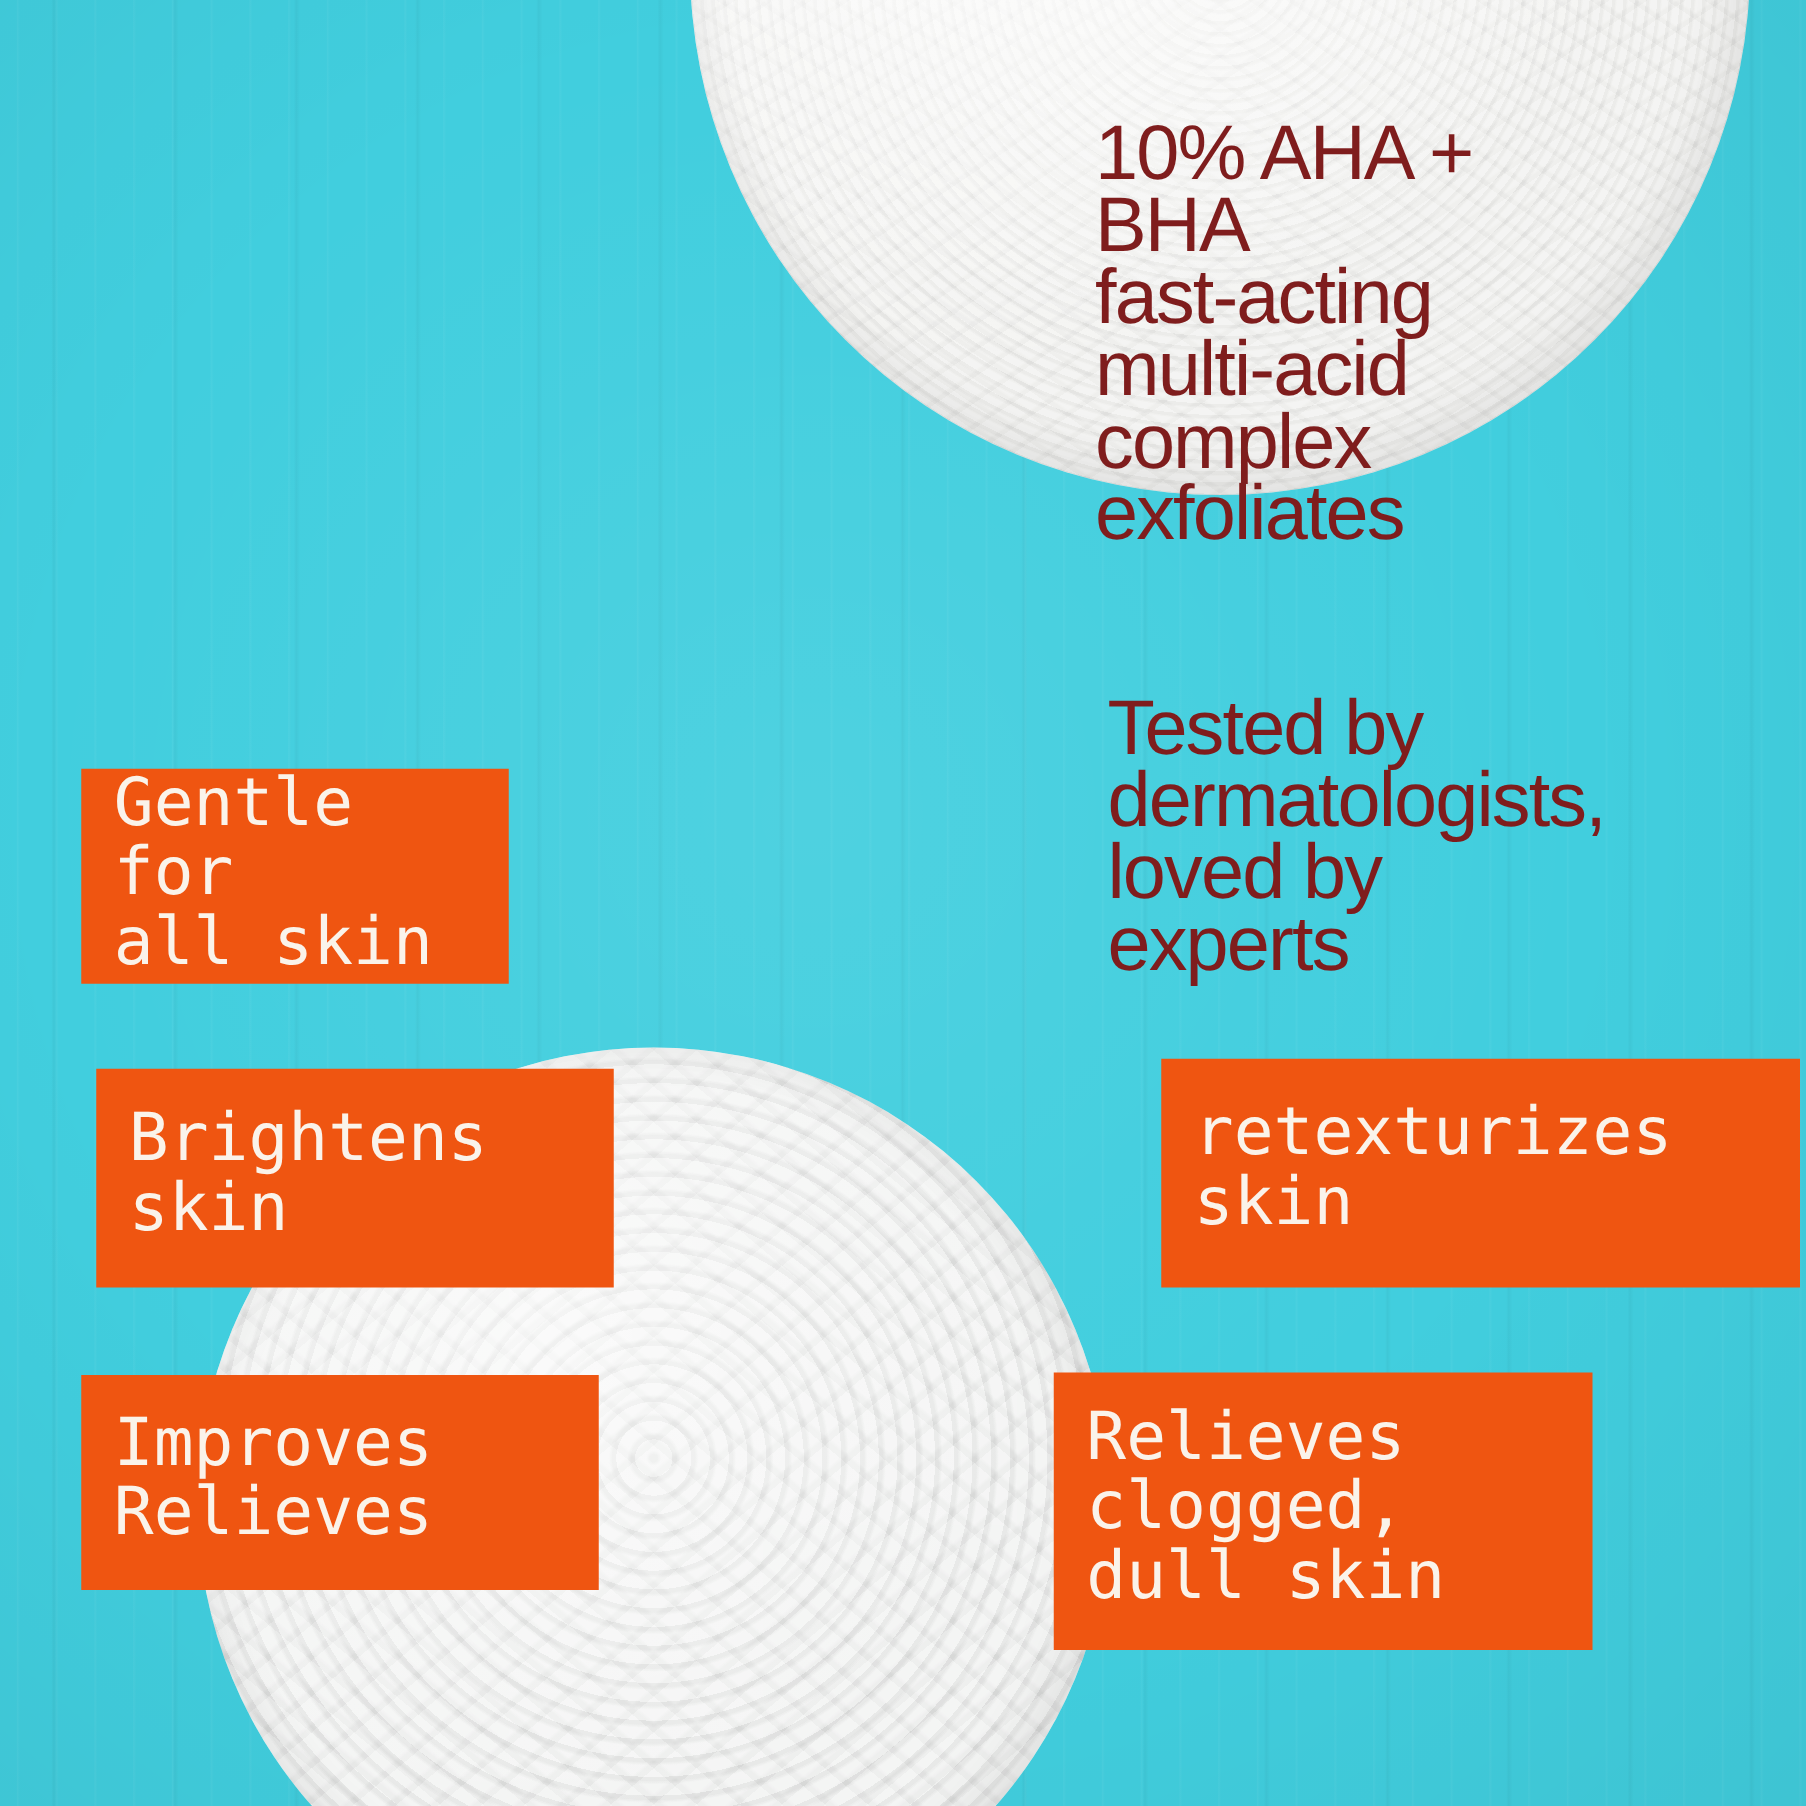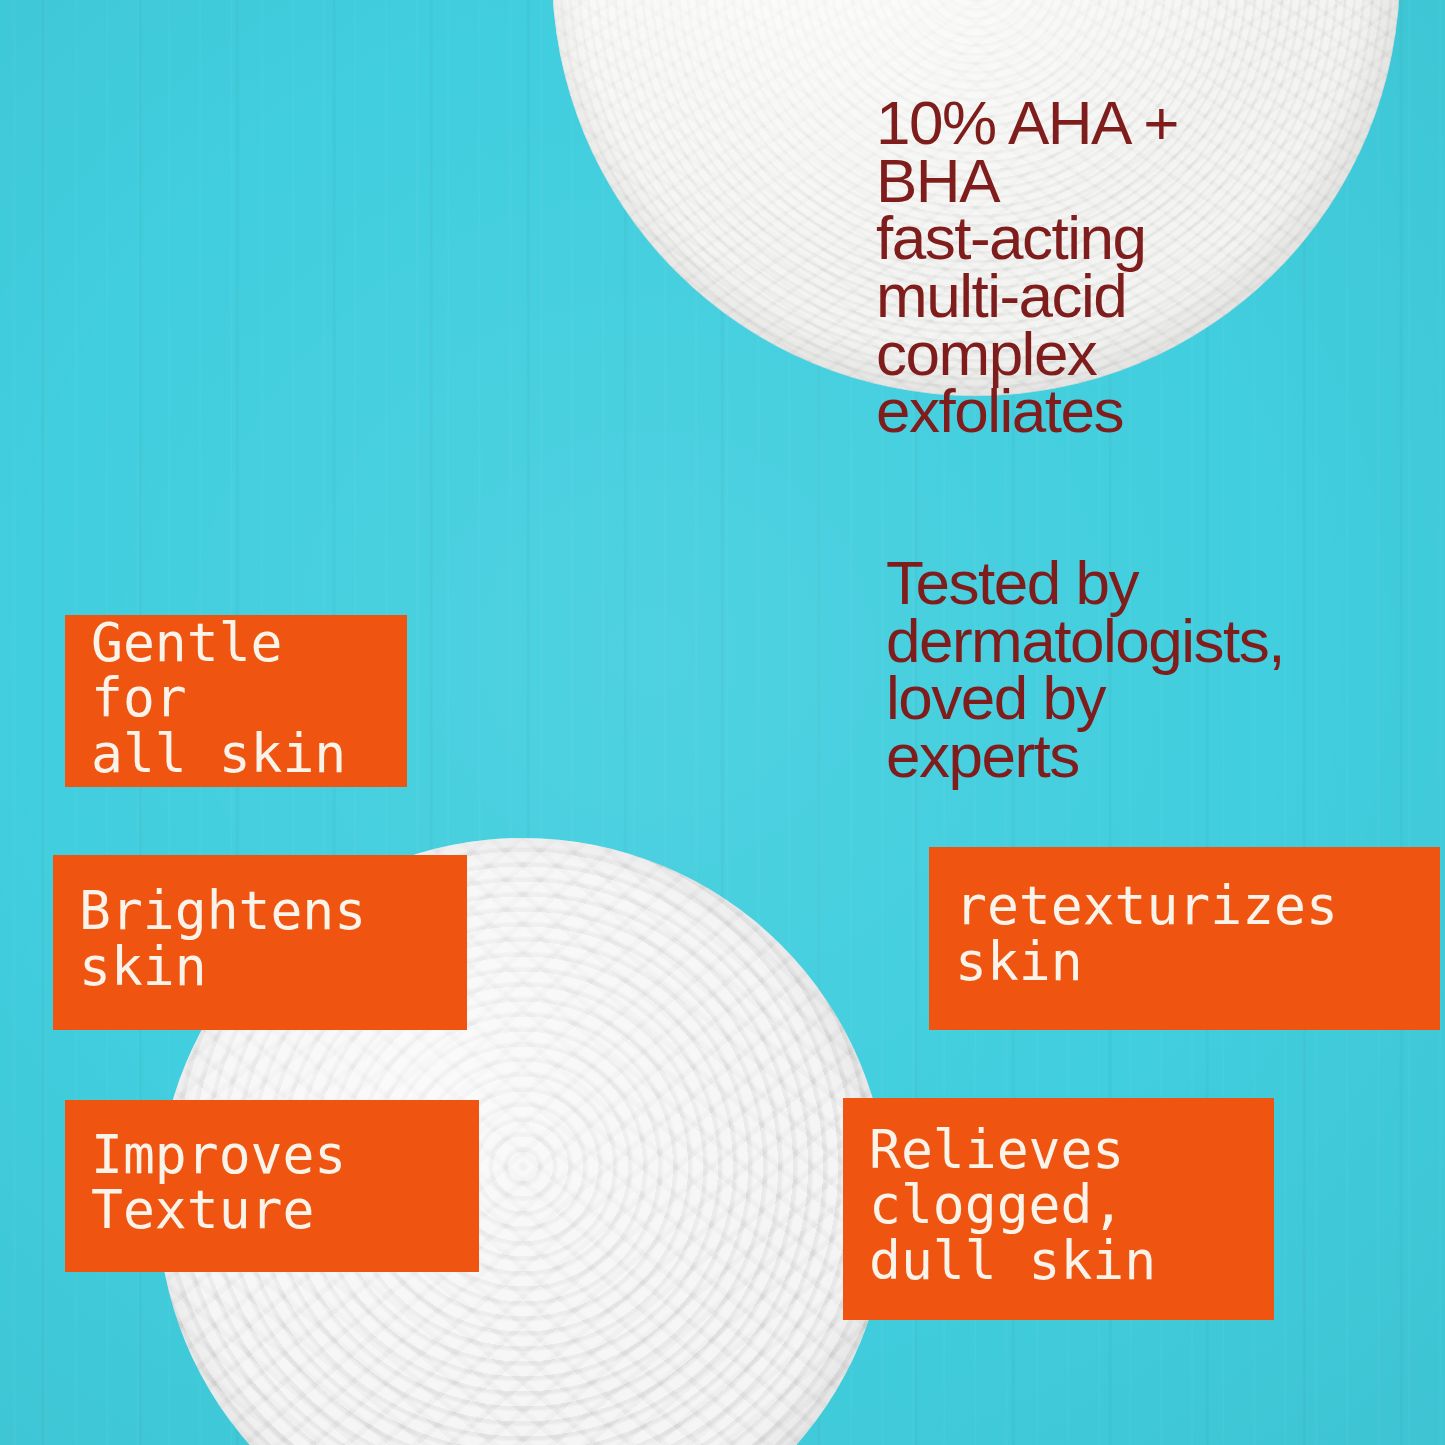--- a/index.html
+++ b/index.html
@@ -175,21 +175,21 @@
     line-height: 1.04;
     letter-spacing: 0px;
     white-space: pre-line;
     box-sizing: border-box;
     display: flex;
     align-items: center;
   }
   .badge .badge-text { display: block; width: 100%; }
 
   #badge-gentle      { left: 65px;  top: 615px;  width: 342px; height: 172px; padding: 0 0 6px 26px; }
-  #badge-brightens   { left: 53px;  top: 855px;  width: 414px; height: 175px; padding: 0 0 8px 26px; }
+  #badge-brightens   { left: 77px;  top: 855px;  width: 414px; height: 175px; padding: 0 0 8px 26px; }
   #badge-texture     { left: 65px;  top: 1100px; width: 414px; height: 172px; padding: 0 0 8px 26px; }
   #badge-retexturize { left: 885px; top: 847px;  width: 511px; height: 183px; padding: 0 0 10px 26px; margin-left: 44px; }
   #badge-relieves    { left: 843px; top: 1098px; width: 431px; height: 222px; padding: 0 0 8px 26px; }
 </style>
 </head>
 <body>
 
 <div id="poster">
 
   <div class="bg-base"></div>
@@ -217,21 +217,21 @@
 all skin</span>
   </div>
 
   <div class="badge" id="badge-brightens">
     <span class="badge-text">Brightens
 skin</span>
   </div>
 
   <div class="badge" id="badge-texture">
     <span class="badge-text">Improves
-Texture</span>
+Relieves</span>
   </div>
 
   <div class="badge" id="badge-retexturize">
     <span class="badge-text">retexturizes
 skin</span>
   </div>
 
   <div class="badge" id="badge-relieves">
     <span class="badge-text">Relieves
 clogged,

